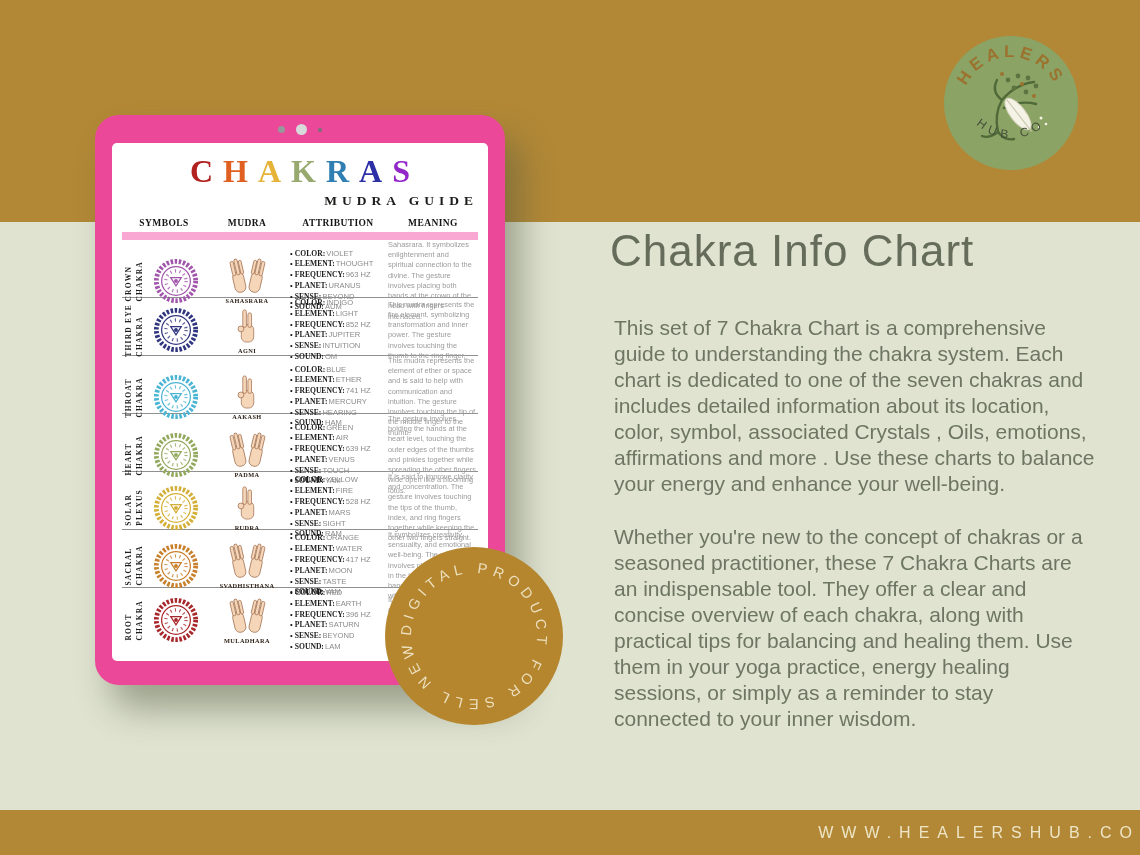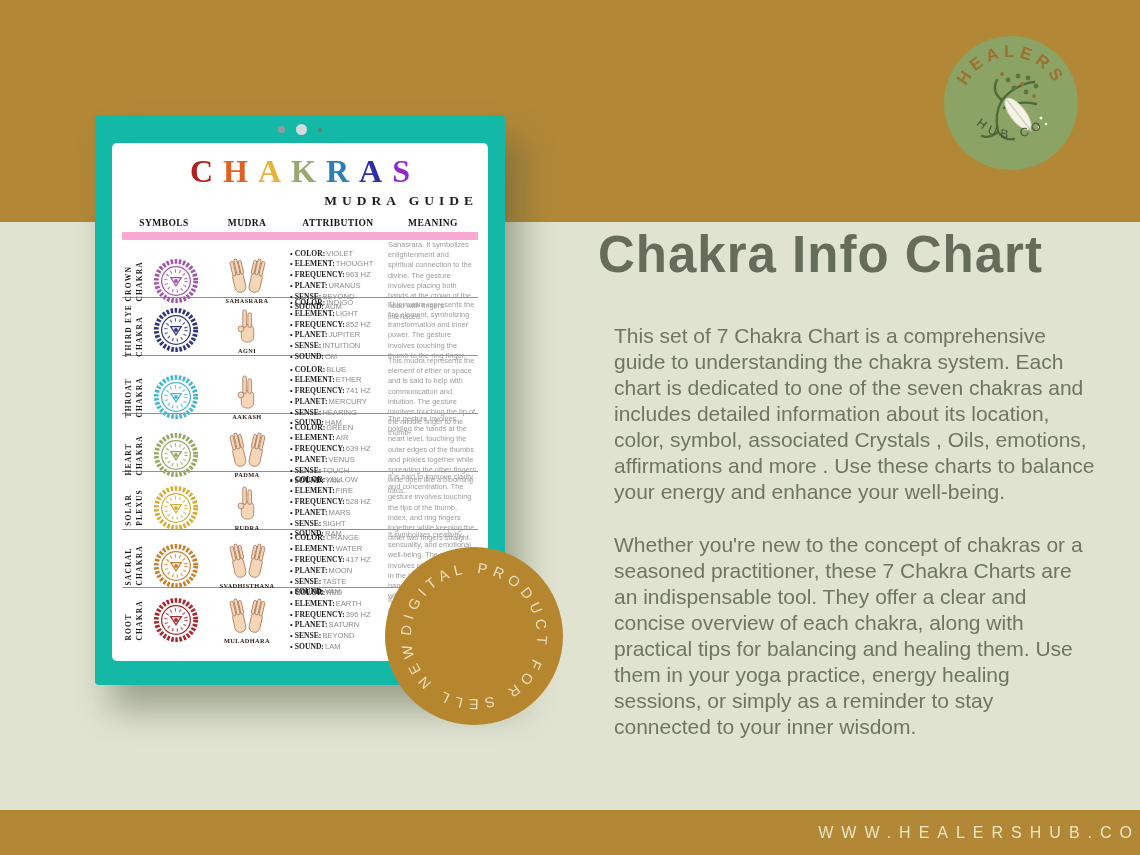--- a/index.html
+++ b/index.html
@@ -6,22 +6,22 @@
   .canvas{position:relative;width:1140px;height:855px;overflow:hidden;
           background:#dfe3d0;font-family:"Liberation Sans",sans-serif;}
   
   .band-top{position:absolute;top:0;left:0;width:1140px;height:222px;background:#b28836;}
   .band-bottom{position:absolute;left:0;bottom:0;width:1140px;height:45px;background:#b28836;
                display:flex;align-items:center;justify-content:flex-end;}
   .band-bottom span{color:#ede5c6;font-size:16px;letter-spacing:8px;}
   
   .logo{position:absolute;left:942px;top:34px;width:138px;height:138px;}
   
-  .tablet{position:absolute;left:95px;top:115px;width:410px;height:570px;background:#14b8a6;
-          border-radius:4px;box-shadow:16px 24px 34px rgba(84,90,66,.48);}
+  .tablet{position:absolute;left:95px;top:115px;width:410px;height:570px;background:#ec4899;
+          border-radius:24px;box-shadow:16px 24px 34px rgba(84,90,66,.48);}
   .dots{position:absolute;top:9px;left:0;right:0;display:flex;justify-content:center;align-items:center;gap:11px;}
   .dots i{border-radius:50%;display:block;}
   .d1{width:7px;height:7px;background:#97989b;}
   .d2{width:11px;height:11px;background:#d8d9db;}
   .d3{width:4px;height:4px;background:#737478;}
   .screen{position:absolute;left:17px;right:17px;top:28px;bottom:24px;background:#ffffff;
           border-radius:5px;padding:8px 10px 0;box-sizing:border-box;overflow:hidden;}
   .chart-title{text-align:center;margin-top:2px;white-space:nowrap;}
   .tl{display:inline-block;font-family:"Liberation Serif",serif;font-weight:700;font-size:32px;margin:0 5px;}
   .chart-subtitle{text-align:right;font-family:"Liberation Serif",serif;font-weight:700;
@@ -45,21 +45,21 @@
          letter-spacing:.4px;color:#2e2218;margin-top:2px;}
   .rattrs{list-style:none;margin:0;padding:0 2px;font-size:7.6px;line-height:1.42;color:#8a8a8a;}
   .rattrs li::before{content:"• ";color:#111;}
   .rattrs b{font-family:"Liberation Serif",serif;color:#1b1b1b;font-size:7.6px;}
   .rattrs span{margin-left:1px;}
   .rmeaning{font-size:7.4px;line-height:1.38;color:#9b9b9b;padding-right:2px;}
   
   .badge{position:absolute;left:384px;top:546px;width:180px;height:180px;z-index:6;}
   
   .right{position:absolute;left:598px;top:226px;width:514px;color:#6e7663;}
-  .right h1{margin:0 0 38px;font-size:51px;font-weight:700;color:#667
+  .right h1{margin:0 12px 38px;font-size:44px;font-weight:400;color:#667
   ;color:#656c5a;letter-spacing:1px;line-height:1.15;}
   .right p{margin:0 16px 27px;font-size:21px;line-height:1.24;color:#6e7663;}
 </style>
 </head>
 <body>
 
 <div class="canvas">
 
   <div class="band-top"></div>
 

